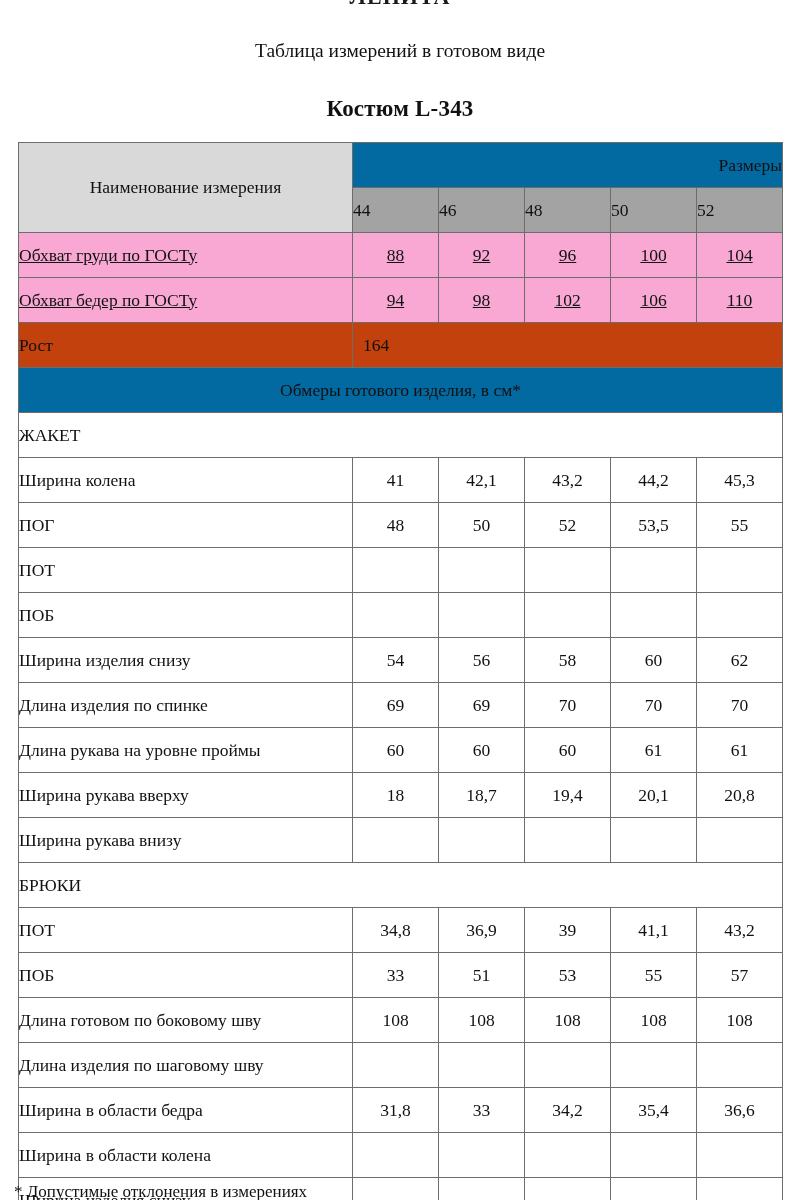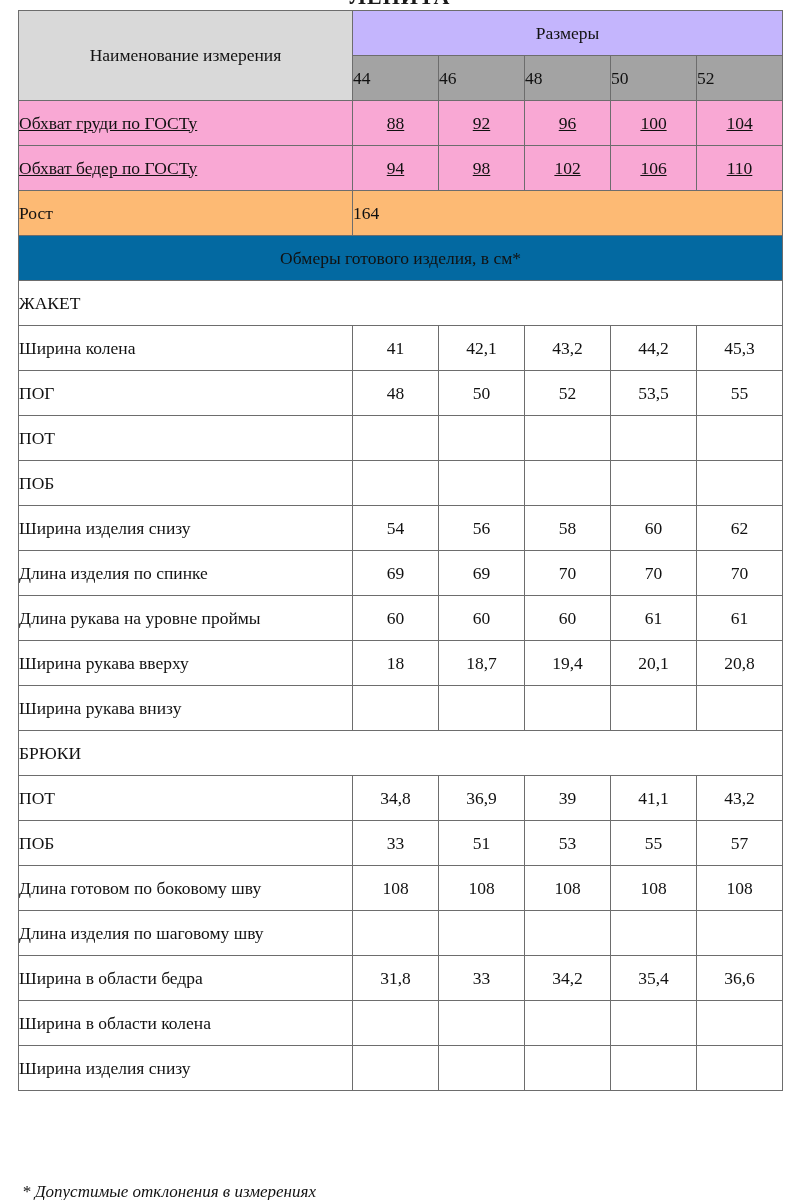--- a/index.html
+++ b/index.html
@@ -71,84 +71,85 @@
   col.c-size { width: 86px; }
   .hdr-name {
     text-align: center;
     font-weight: bold;
     font-size: 18.5px;
     background: #d9d9d9;
     padding: 0 6px;
     margin-top: 23px;
   }
   .hdr-sizes {
-    text-align: center;
+    text-align: right;
     font-weight: bold;
     font-size: 18.5px;
-    background: #c4b5fd;
+    background: #0369a1;
     height: 38px;
   }
   .hdr-size-num {
     font-weight: bold;
     font-size: 21px;
     background: #a3a3a3;
     height: 44px;
   }
   .row-label {
     text-align: left;
     padding-left: 10px;
     font-size: 17.5px;
   }
   .cell-val {
     text-align: center;
     font-size: 17.5px;
   }
   .gost-row td { background: #f9a8d4; height: 39px; text-decoration: underline; }
-  .height-row td { background: #fdba74; height: 39px; margin-top: 35px; }
-  .height-row .cell-val { text-align: left; padding-left: 0; }
+  .height-row td { background: #c2410c; height: 39px; margin-top: 35px; }
+  .height-row .cell-val { text-align: left; padding-left: 10px; }
   .section-grey td {
     background: #0369a1;
     text-align: center;
     font-weight: bold;
     font-size: 18.5px;
     height: 40px;
   }
   .section-white td {
     background: #ffffff;
     text-align: left;
     font-weight: bold;
     font-size: 18.5px;
     height: 40px;
   }
   .bottom-clip {
     position: absolute;
-    left: 22px;
+    left: 14px;
     right: 18px;
     bottom: 0;
     height: 14px;
     overflow: hidden;
-    font-style: italic;
   }
   .bottom-clip .note {
     font-size: 17px;
     position: relative;
     top: -4px;
     white-space: nowrap;
   }
 </style>
 </head>
 <body>
 
 <div class="page">
 
   <div class="top-clip">
     <span class="brand">ЛЕНИТА</span>
   </div>
 
-
+  <div class="subtitle">Таблица измерений в готовом виде</div>
+
+  <div class="doc-title">Костюм L-343</div>
 
   <table class="measure">
     <colgroup>
       <col class="c-name">
       <col class="c-size">
         <col class="c-size">
         <col class="c-size">
         <col class="c-size">
         <col class="c-size">
     </colgroup>

